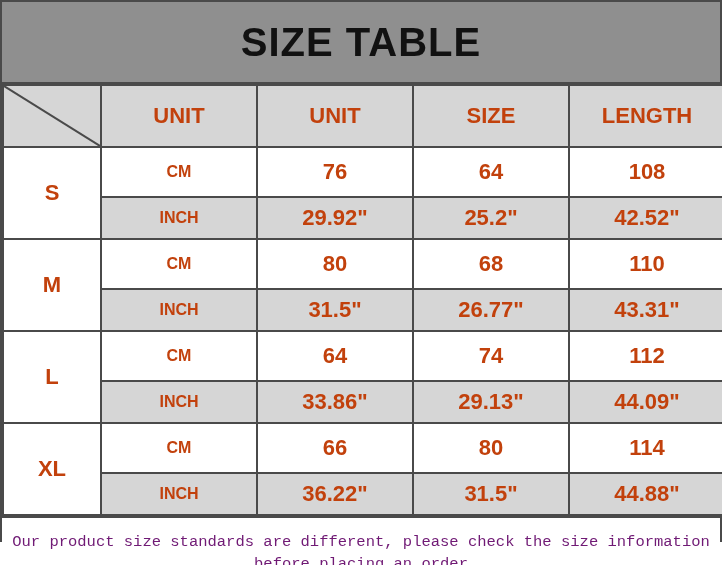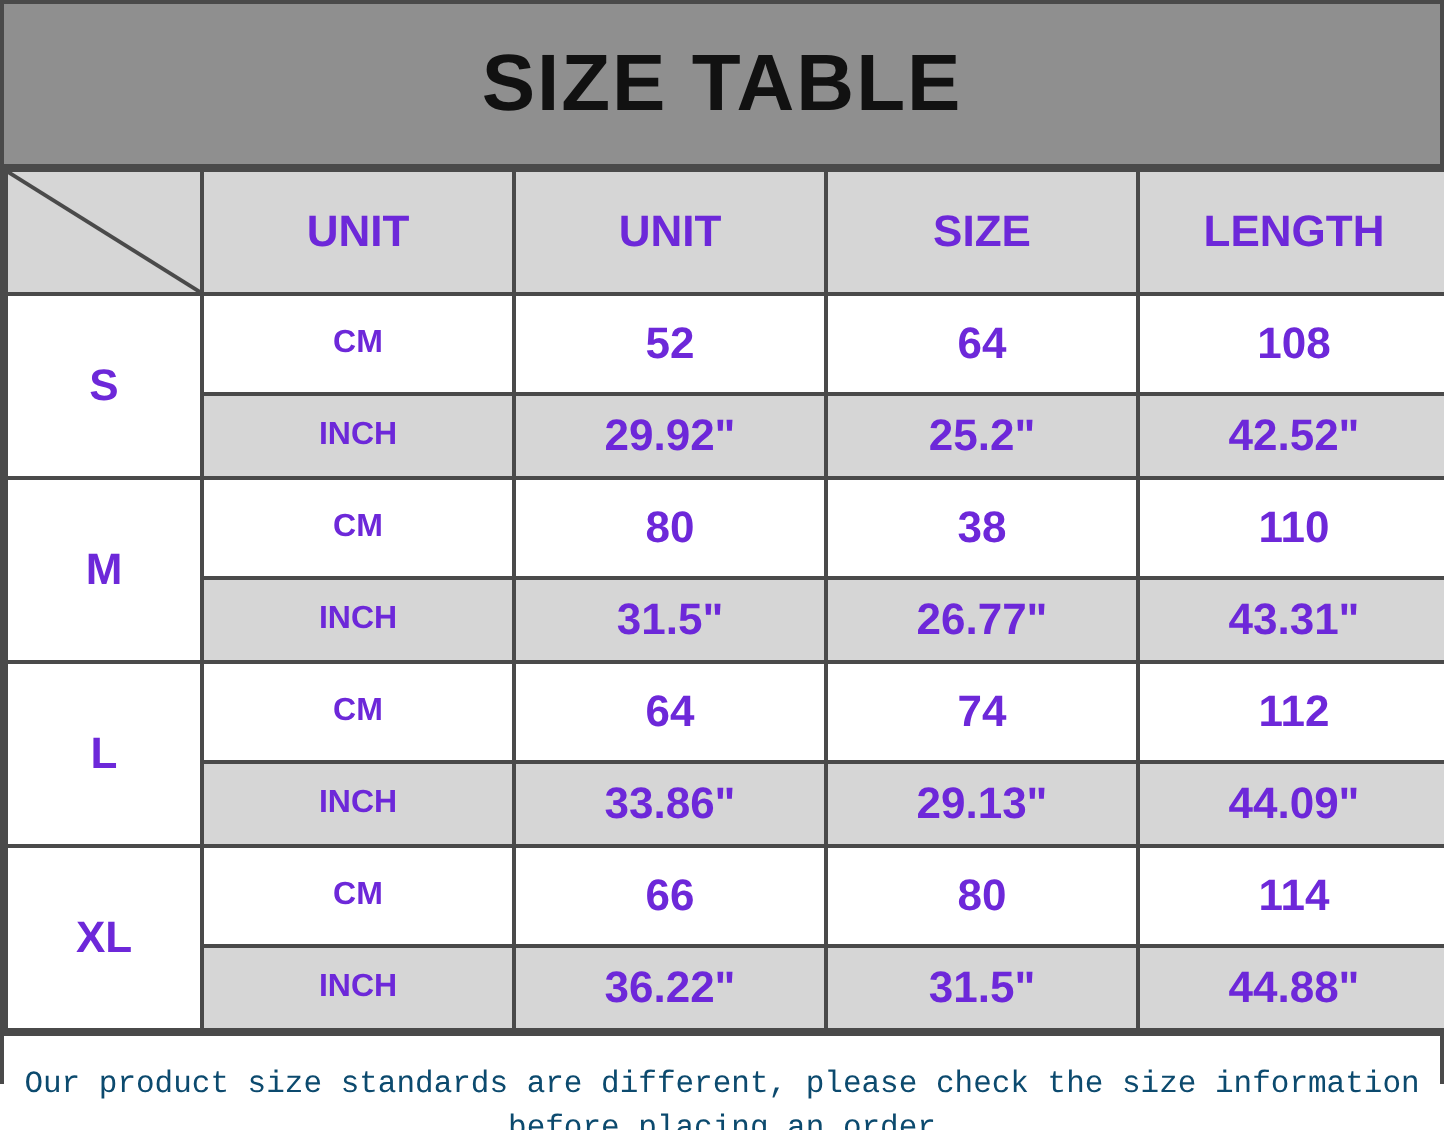--- a/index.html
+++ b/index.html
@@ -41,21 +41,21 @@
   table.size-table {
     width: 100%;
     border-collapse: collapse;
     table-layout: fixed;
   }
   table.size-table td, table.size-table th {
     border: 2px solid #4a4a4a;
     text-align: center;
     vertical-align: middle;
     font-size: 22px;
-    color: #6d28d9;
+    color: #c2410c;
     font-weight: bold;
     padding: 0;
     box-sizing: border-box;
   }
   .col-size { width: 98px; }
   .col-unit { width: 156px; }
   .col-val  { width: 156px; }
 
   .head-row td {
     height: 62px;
@@ -100,21 +100,21 @@
     align-items: center;
     justify-content: center;
     box-sizing: border-box;
     padding: 4px 8px;
   }
   .footer-note span {
     display: block;
     text-align: center;
     font-family: "Liberation Mono", monospace;
     font-size: 15.5px;
-    color: #0c4a6e;
+    color: #701a75;
     line-height: 1.45;
     letter-spacing: 0px;
   }
 </style>
 </head>
 <body>
 
 <div class="page">
 
   <div class="title-bar">
@@ -138,36 +138,36 @@
         </td>
         <td>UNIT</td>
         <td>UNIT</td>
         <td>SIZE</td>
         <td>LENGTH</td>
       </tr>
 
       <tr class="row-cm">
         <td class="size-cell" rowspan="2">S</td>
         <td class="unit-cell">CM</td>
-        <td>52</td>
+        <td>76</td>
         <td>64</td>
         <td>108</td>
       </tr>
       <tr class="row-inch">
         <td class="unit-cell">INCH</td>
         <td>29.92"</td>
         <td>25.2"</td>
         <td>42.52"</td>
       </tr>
 
       <tr class="row-cm">
         <td class="size-cell" rowspan="2">M</td>
         <td class="unit-cell">CM</td>
         <td>80</td>
-        <td>38</td>
+        <td>68</td>
         <td>110</td>
       </tr>
       <tr class="row-inch">
         <td class="unit-cell">INCH</td>
         <td>31.5"</td>
         <td>26.77"</td>
         <td>43.31"</td>
       </tr>
 
       <tr class="row-cm">

